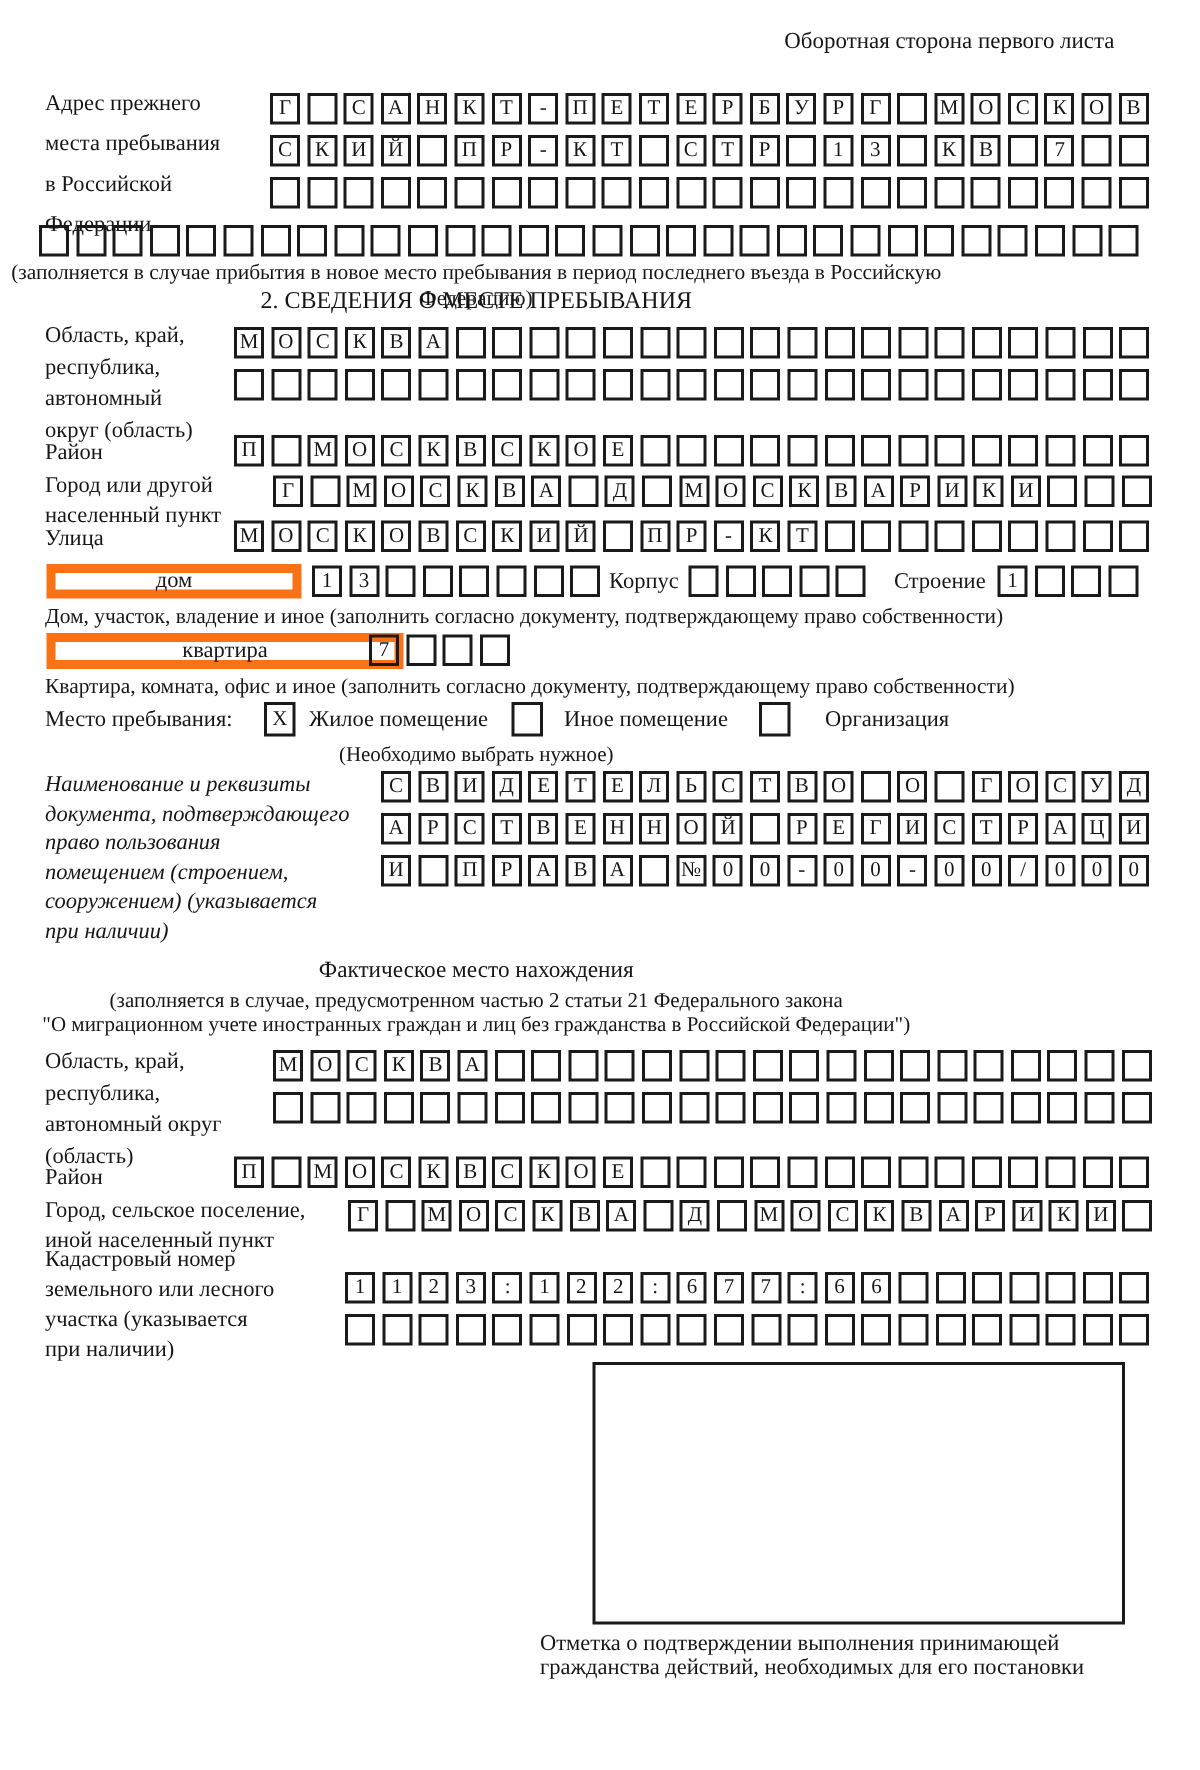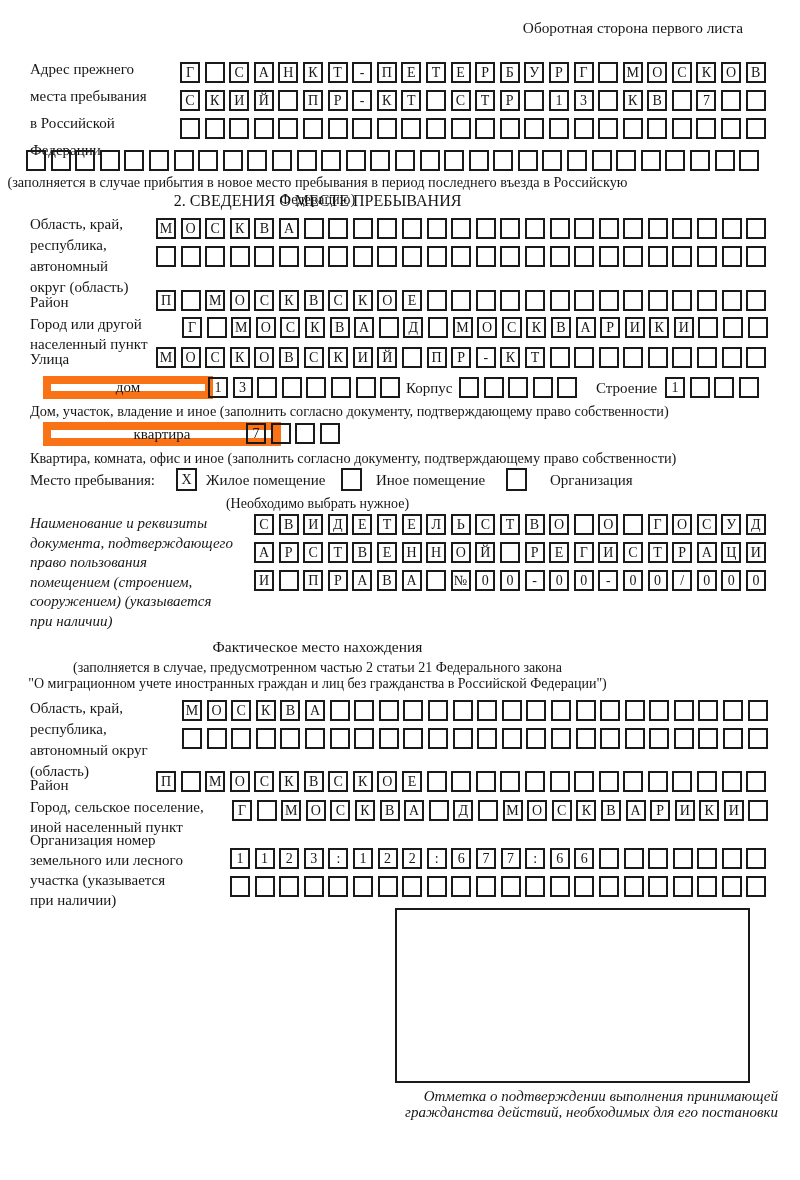--- a/index.html
+++ b/index.html
@@ -19,24 +19,23 @@
     display:flex; align-items:center; justify-content:center;
     font-size:14px; line-height:1; padding-top:1px;
   }
   .checkbox {
     width:21px; height:23px;
     border:2px solid #1a1a1a;
     display:flex; align-items:center; justify-content:center;
     font-size:14px;
   }
   .widebox {
-    border:8px solid #f97316;
+    border:6px solid #f97316;
     display:flex; align-items:center; justify-content:center;
     font-size:15px;
-    margin-left:12px;
   }
   .center { left:0; width:635px; text-align:center; }
   .bold { font-weight:normal; }
   .note { font-size:14.3px; }
   .smallnote { font-size:14px; }
 </style>
 </head>
 <body>
 
 <div class="abs lbl" style="top:20px; right:57px; font-size:15.3px;">Оборотная сторона первого листа</div>
@@ -550,21 +549,21 @@
     <span class="cell">В</span>
     <span class="cell">А</span>
     <span class="cell">Р</span>
     <span class="cell">И</span>
     <span class="cell">К</span>
     <span class="cell">И</span>
     <span class="cell"></span>
   </div>
 
 <div class="abs lines lbl" style="left:30px; top:830px; line-height:20px;">
-  <div>Организация номер</div>
+  <div>Кадастровый номер</div>
   <div>земельного или лесного</div>
   <div>участка (указывается</div>
   <div>при наличии)</div>
 </div>
 <div class="abs cellrow" style="left:230px; top:848px;">
     <span class="cell">1</span>
     <span class="cell">1</span>
     <span class="cell">2</span>
     <span class="cell">3</span>
     <span class="cell">:</span>
@@ -605,16 +604,16 @@
     <span class="cell"></span>
     <span class="cell"></span>
     <span class="cell"></span>
     <span class="cell"></span>
     <span class="cell"></span>
     <span class="cell"></span>
     <span class="cell"></span>
   </div>
 
 <div class="abs" style="left:395px; top:908px; width:355px; height:175px; border:2px solid #1a1a1a;"></div>
-<div class="abs" style="left:348px; top:1088px; width:430px; text-align:right; font-size:15px; line-height:16.2px;font-style:italic;">
+<div class="abs" style="left:360px; top:1088px; width:430px; text-align:left; font-size:15px; line-height:16.2px;">
   <div>Отметка о подтверждении выполнения принимающей</div>
   <div>гражданства действий, необходимых для его постановки</div>
 </div>
 
 </body></html>

